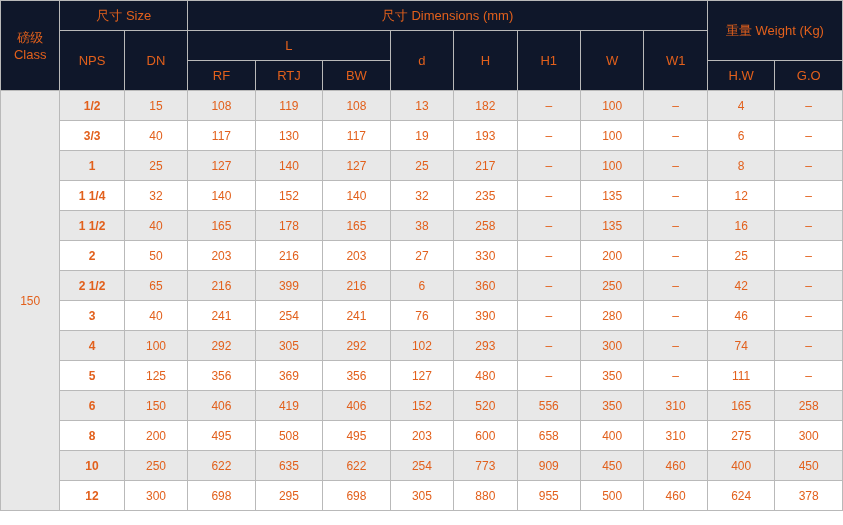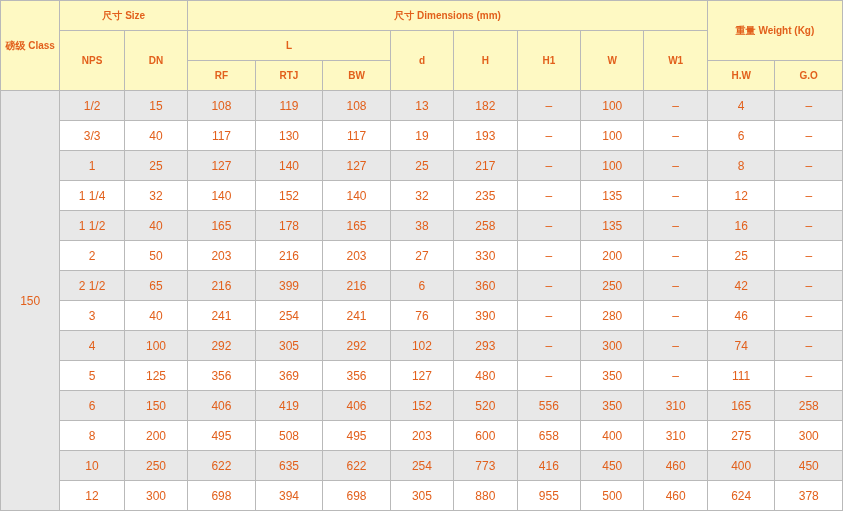--- a/index.html
+++ b/index.html
@@ -22,23 +22,23 @@
     border: 1px solid #b9b9b9;
     text-align: center;
     vertical-align: middle;
     font-size: 12px;
     color: #e2601c;
     padding: 0;
     height: 30px;
     box-sizing: border-box;
   }
   table.spec thead th {
-    background: #fef9c3;
-    font-weight: bold;
-    font-size: 10px;
+    background: #0f172a;
+    font-weight: normal;
+    font-size: 13px;
   }
   th.class-head {
     width: 58px;
   }
   th.grp-size { }
   th.grp-dims { }
   th.grp-weight { }
   td.class-cell {
     background: #e8e8e8;
     color: #555555;
@@ -49,20 +49,21 @@
   }
   tbody tr.even td {
     background: #ffffff;
   }
   tbody td {
     color: #e2601c;
     font-size: 12px;
   }
   tbody td.nps {
     color: #e2601c;
+    font-weight: bold;
   }
   col.c-class { width: 58px; }
   col.c-nps   { width: 63px; }
   col.c-dn    { width: 62px; }
   col.c-rf    { width: 66px; }
   col.c-rtj   { width: 66px; }
   col.c-bw    { width: 66px; }
   col.c-d     { width: 62px; }
   col.c-h     { width: 62px; }
   col.c-h1    { width: 62px; }
@@ -286,31 +287,31 @@
         <td>300</td>
       </tr>
       <tr class="odd">
         <td class="nps">10</td>
         <td>250</td>
         <td>622</td>
         <td>635</td>
         <td>622</td>
         <td>254</td>
         <td>773</td>
-        <td>416</td>
+        <td>909</td>
         <td>450</td>
         <td>460</td>
         <td>400</td>
         <td>450</td>
       </tr>
       <tr class="even">
         <td class="nps">12</td>
         <td>300</td>
         <td>698</td>
-        <td>394</td>
+        <td>295</td>
         <td>698</td>
         <td>305</td>
         <td>880</td>
         <td>955</td>
         <td>500</td>
         <td>460</td>
         <td>624</td>
         <td>378</td>
       </tr>
     </tbody>

